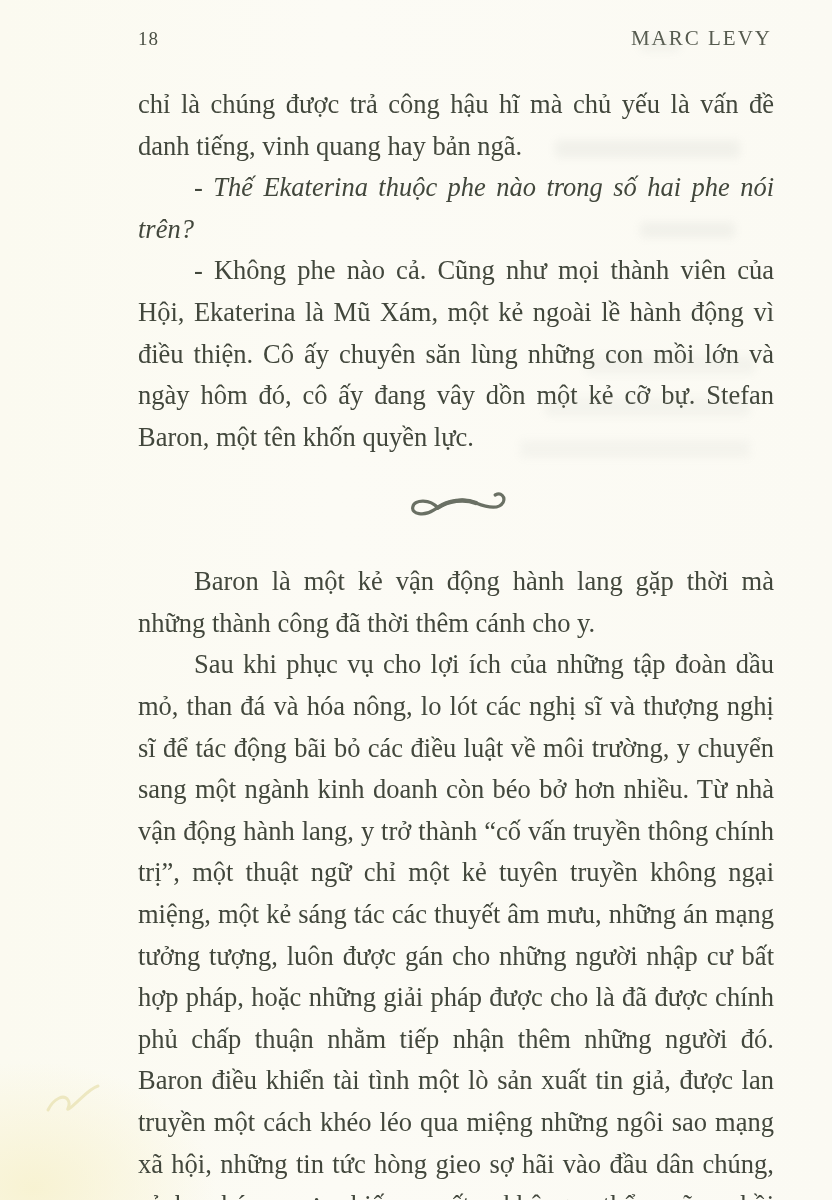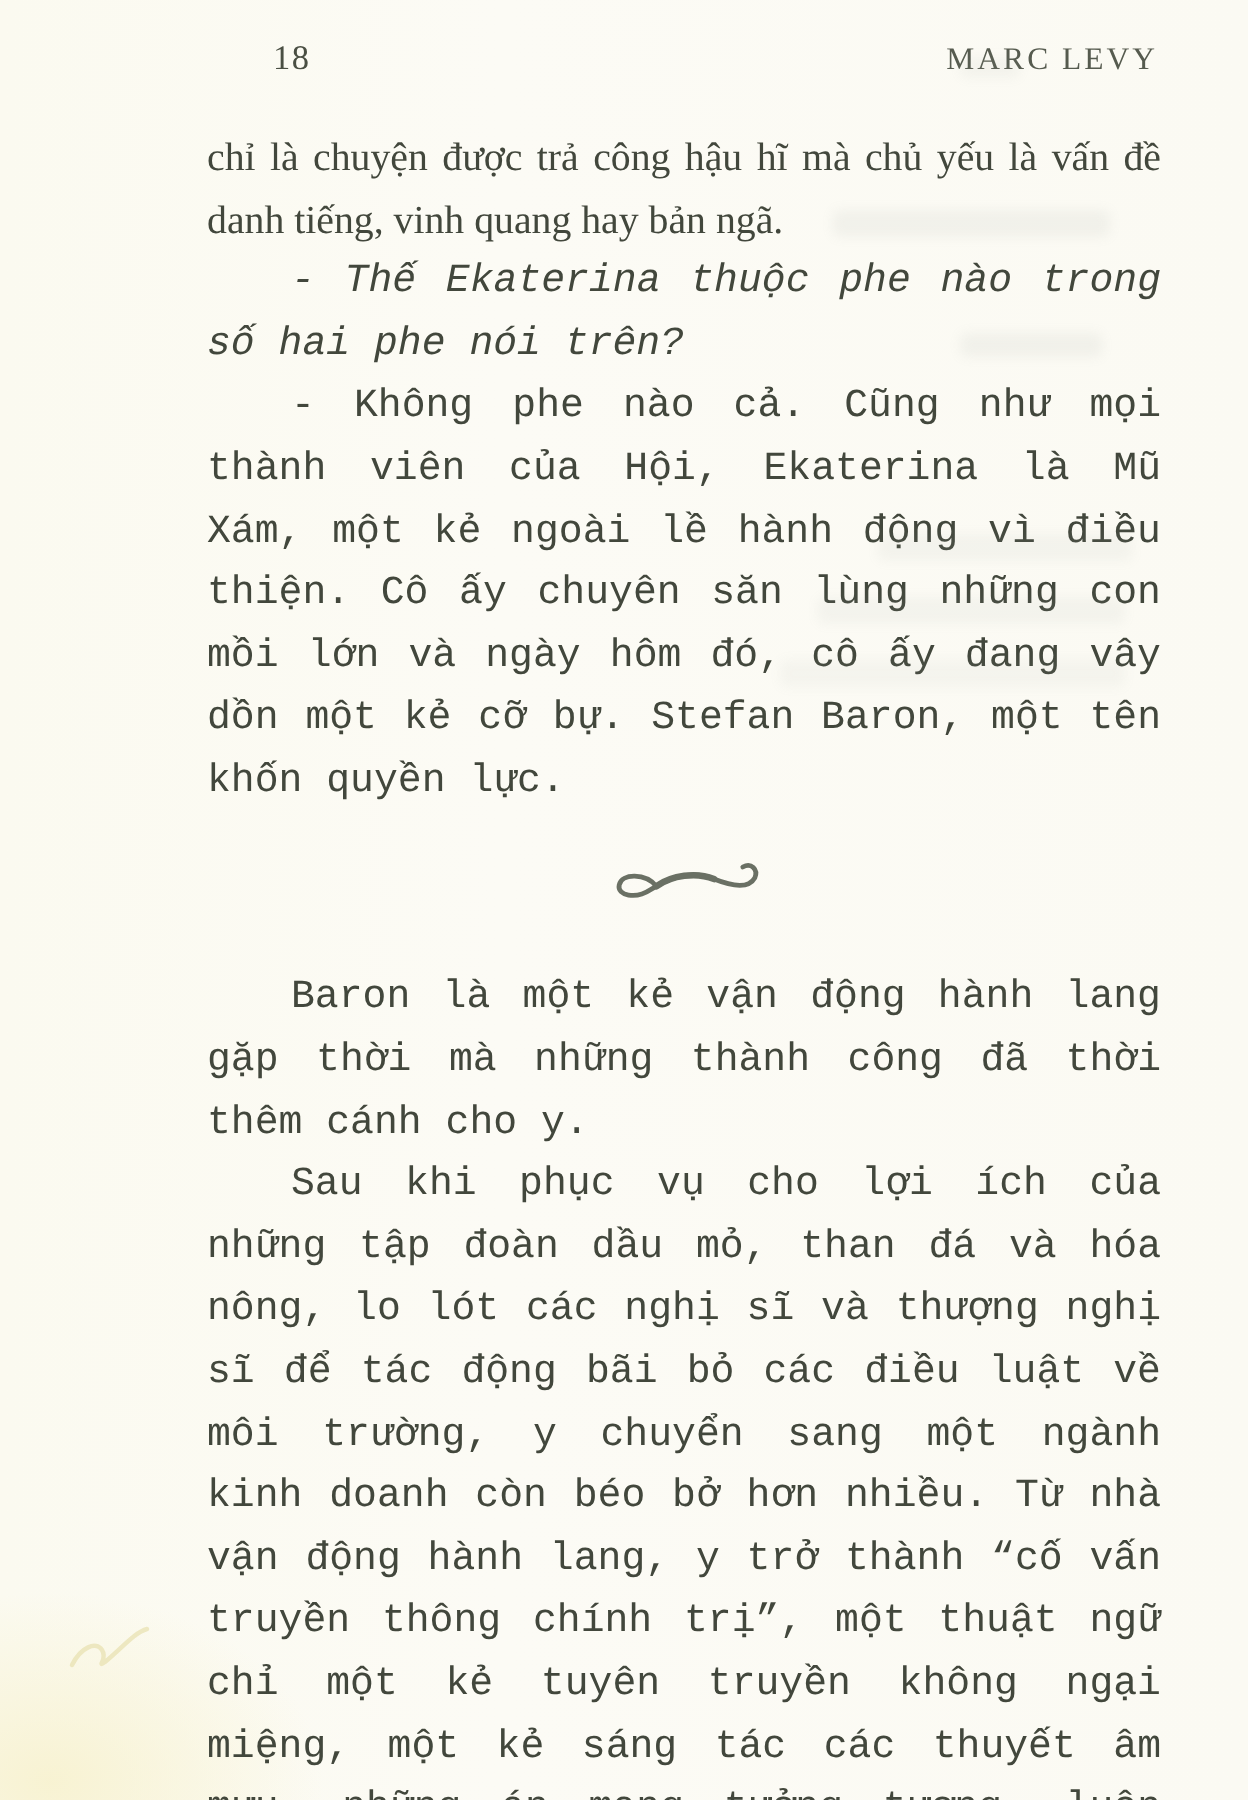--- a/index.html
+++ b/index.html
@@ -13,33 +13,33 @@
     background:
       radial-gradient(ellipse 260px 180px at 4% 99%, rgba(247,241,205,.85), rgba(247,241,205,0) 70%),
       linear-gradient(90deg, #fbfaf0 0%, #fcfbf5 40%, #fbfaf3 100%);
     color:#41463b;
   }
   header{
     position:absolute;left:138px;right:60px;top:26px;
     display:flex;justify-content:space-between;align-items:baseline;
   }
   .pageno{
-    font-size:23px;letter-spacing:1px;color:#4a4f43;margin-left:44px;
+    font-size:19px;letter-spacing:1px;color:#4a4f43;
   }
   .author{
     font-size:21px;letter-spacing:2px;color:#565b4f;margin-left:40px;
   }
   main.text{
     position:absolute;left:138px;top:84px;width:636px;
     font-size:26.5px;line-height:41.6px;
     text-align:justify;
     color:#42473c;
   }
   main.text p{margin:0;padding:0;}
-  p.ind{text-indent:56px;font-family:Liberation Mono, monospace;}
+  p.ind{text-indent:56px;}
   p.ital{font-style:italic;}
   p.contend{text-align-last:justify;}
   .divider{
     text-align:center;
     margin:24px 0 34px 0;
     text-indent:0;
   }
   .divider svg{display:inline-block;vertical-align:middle;}
   
   .ghost{
@@ -60,21 +60,21 @@
 <body>
 
 <div class="page">
 
   <header>
     <span class="pageno">18</span>
     <span class="author">MARC LEVY</span>
   </header>
 
   <main class="text">
-    <p class="cont">chỉ là chuyện được trả công hậu hĩ mà chủ yếu là vấn đề danh tiếng, vinh quang hay bản ngã.</p>
+    <p class="cont">chỉ là chúng được trả công hậu hĩ mà chủ yếu là vấn đề danh tiếng, vinh quang hay bản ngã.</p>
     <p class="ind ital">- Thế Ekaterina thuộc phe nào trong số hai phe nói trên?</p>
     <p class="ind">- Không phe nào cả. Cũng như mọi thành viên của Hội, Ekaterina là Mũ Xám, một kẻ ngoài lề hành động vì điều thiện. Cô ấy chuyên săn lùng những con mồi lớn và ngày hôm đó, cô ấy đang vây dồn một kẻ cỡ bự. Stefan Baron, một tên khốn quyền lực.</p>
 
     <div class="divider">
       <svg width="112" height="44" viewBox="0 0 140 55" aria-hidden="true">
         <path d="M47 31 C38 20 18 20 16 30 C14 39 30 42 42 34 C60 22 78 18 95 25 C110 31 124 33 129 24 C132 17 126 11 119 15" fill="none" stroke="#6a7064" stroke-width="4" stroke-linecap="round"></path>
         <path d="M47 31 C60 22 80 19 95 25" fill="none" stroke="#6a7064" stroke-width="5.5" stroke-linecap="round"></path>
       </svg>
     </div>
 

